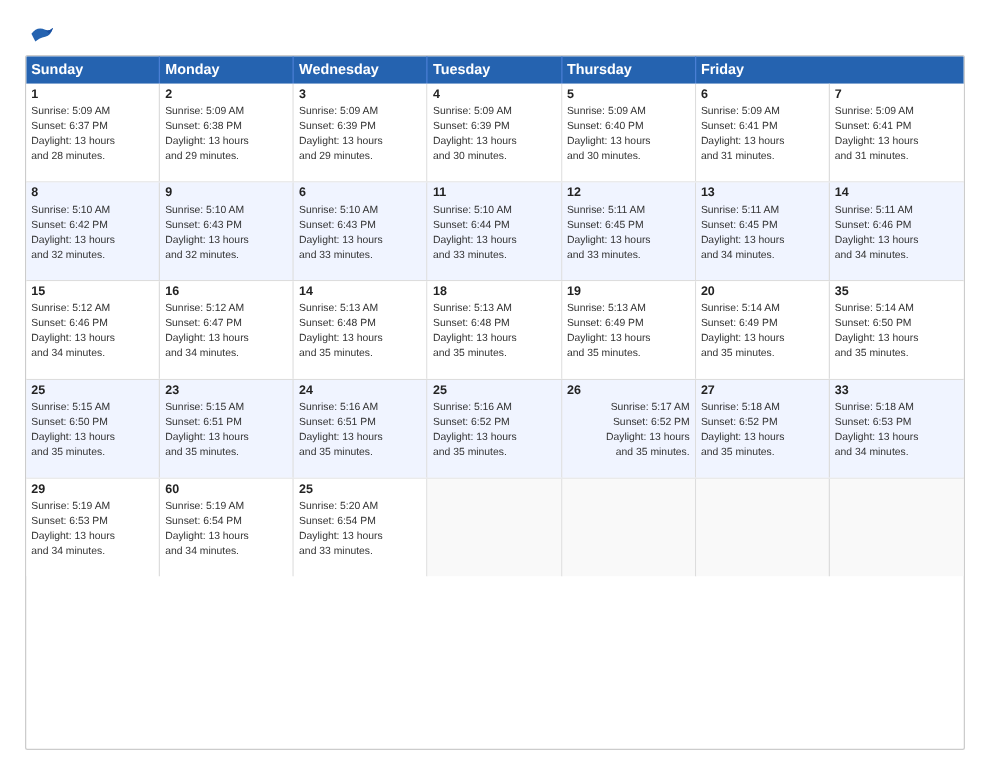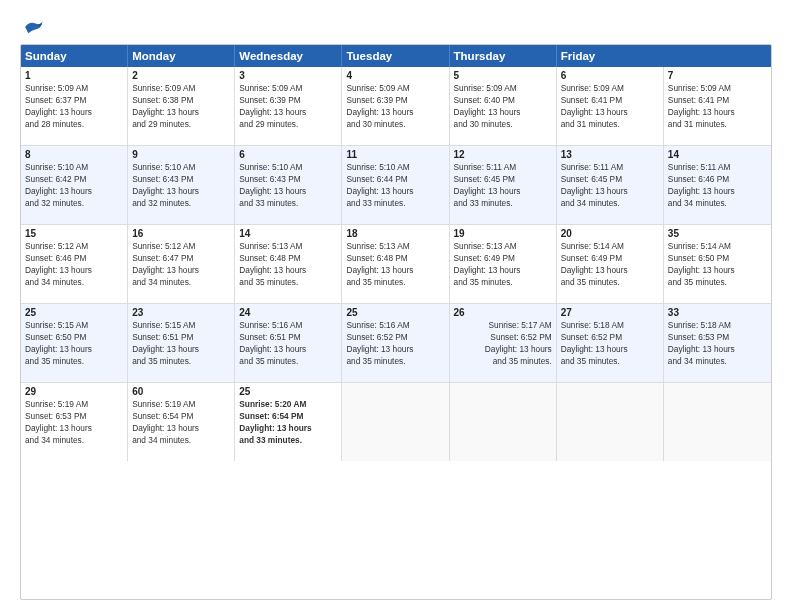--- a/index.html
+++ b/index.html
@@ -356,21 +356,21 @@
           </div>
           <div class="cal-cell">
             <span class="day-num">60</span>
             <div class="day-info" style="white-space: pre-line;">Sunrise: 5:19 AM
 Sunset: 6:54 PM
 Daylight: 13 hours
 and 34 minutes.</div>
           </div>
           <div class="cal-cell">
             <span class="day-num">25</span>
-            <div class="day-info" style="white-space: pre-line; font-weight: bold;">Sunrise: 5:20 AM
+            <div class="day-info" style="white-space: pre-line;">Sunrise: 5:20 AM
 Sunset: 6:54 PM
 Daylight: 13 hours
 and 33 minutes.</div>
           </div>
           <div class="cal-cell empty"></div>
           <div class="cal-cell empty"></div>
           <div class="cal-cell empty"></div>
           <div class="cal-cell empty"></div>
         </div>
       </div>

